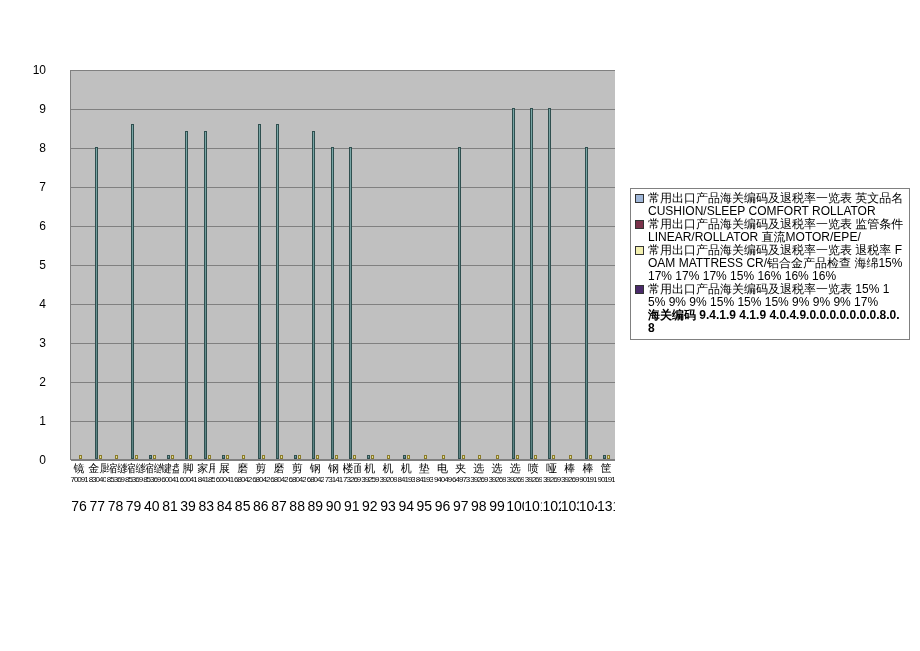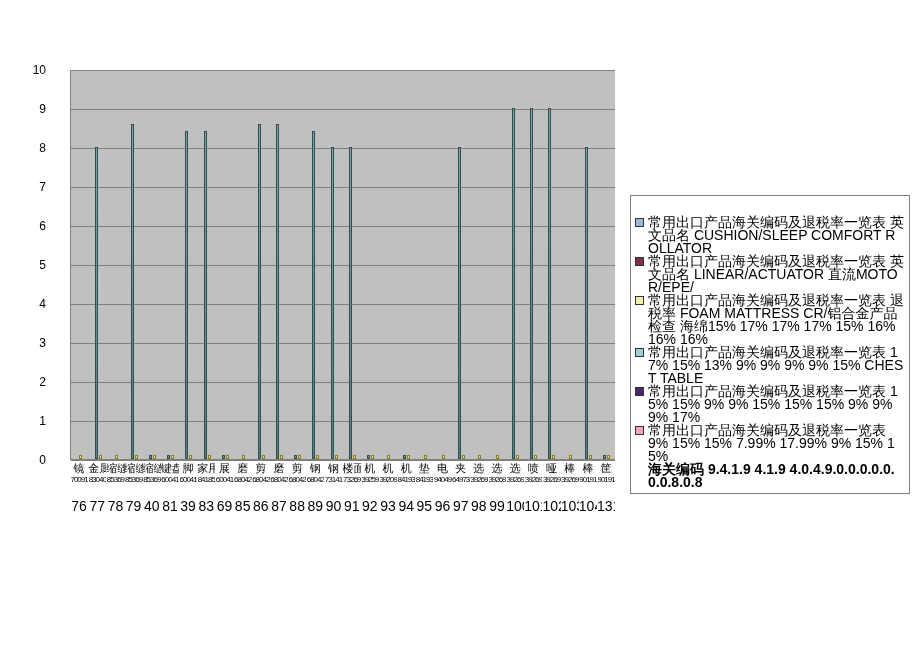--- a/index.html
+++ b/index.html
@@ -94,26 +94,26 @@
     overflow: hidden;
     white-space: nowrap;
   }
   .xrow.row1 .xcell { font-size: 11px; }
   .xrow.row2 .xcell { font-size: 8px; letter-spacing: -1px; }
   .xrow.row3 .xcell { font-size: 14px; padding-top: 14px;}
 
   .legend {
     position: absolute;
     left: 630px;
-    top: 195px;
+    top: 188px;
     width: 280px;
     border: 1px solid #808080;
     background: #ffffff;
-    padding: 20px 4px 4px 4px;
-    font-size: 14px;
+    padding: 3px 4px 4px 4px;
+    font-size: 12px;
     line-height: 13px;
     box-sizing: border-box;
     overflow: hidden;
   }
   .legend-row {
     display: flex;
     align-items: flex-start;
     margin: 0;
   }
   .swatch {
@@ -350,21 +350,21 @@
       </div>
     <div class="xrow row3" id="xrow3">
         <div class="xcell">76</div>
         <div class="xcell">77</div>
         <div class="xcell">78</div>
         <div class="xcell">79</div>
         <div class="xcell">40</div>
         <div class="xcell">81</div>
         <div class="xcell">39</div>
         <div class="xcell">83</div>
-        <div class="xcell">69</div>
+        <div class="xcell">84</div>
         <div class="xcell">85</div>
         <div class="xcell">86</div>
         <div class="xcell">87</div>
         <div class="xcell">88</div>
         <div class="xcell">89</div>
         <div class="xcell">90</div>
         <div class="xcell">91</div>
         <div class="xcell">92</div>
         <div class="xcell">93</div>
         <div class="xcell">94</div>
@@ -383,34 +383,26 @@
   </div>
 </div>
 
 <div class="legend" id="legend">
     <div class="legend-row">
       <span class="swatch sw-blue"></span>
       <span class="legend-text">常用出口产品海关编码及退税率一览表 英文品名 CUSHION/SLEEP COMFORT ROLLATOR</span>
     </div>
     <div class="legend-row">
       <span class="swatch sw-maroon"></span>
-      <span class="legend-text">常用出口产品海关编码及退税率一览表 英文品名 LINEAR/ACTUATOR 直流MOTOR/EPE/</span>
+      <span class="legend-text">常用出口产品海关编码及退税率一览表 监管条件 LINEAR/ROLLATOR 直流MOTOR/EPE/</span>
     </div>
     <div class="legend-row">
       <span class="swatch sw-yellow"></span>
       <span class="legend-text">常用出口产品海关编码及退税率一览表 退税率 FOAM MATTRESS CR/铝合金产品检查 海绵15% 17% 17% 17% 15% 16% 16% 16%</span>
     </div>
     <div class="legend-row">
-      <span class="swatch sw-teal"></span>
-      <span class="legend-text">常用出口产品海关编码及退税率一览表 17% 15% 13% 9% 9% 9% 9% 15% CHEST TABLE</span>
-    </div>
-    <div class="legend-row">
       <span class="swatch sw-purple"></span>
       <span class="legend-text">常用出口产品海关编码及退税率一览表 15% 15% 9% 9% 15% 15% 15% 9% 9% 9% 17%</span>
     </div>
     <div class="legend-row">
-      <span class="swatch sw-pink"></span>
-      <span class="legend-text">常用出口产品海关编码及退税率一览表 9% 15% 15% 7.99% 17.99% 9% 15% 15%</span>
-    </div>
-    <div class="legend-row">
       <span class="legend-text" style="margin-left: 13px; font-weight: bold;">海关编码 9.4.1.9 4.1.9 4.0.4.9.0.0.0.0.0.0.0.8.0.8</span>
     </div>
   </div>
 
 </body></html>

